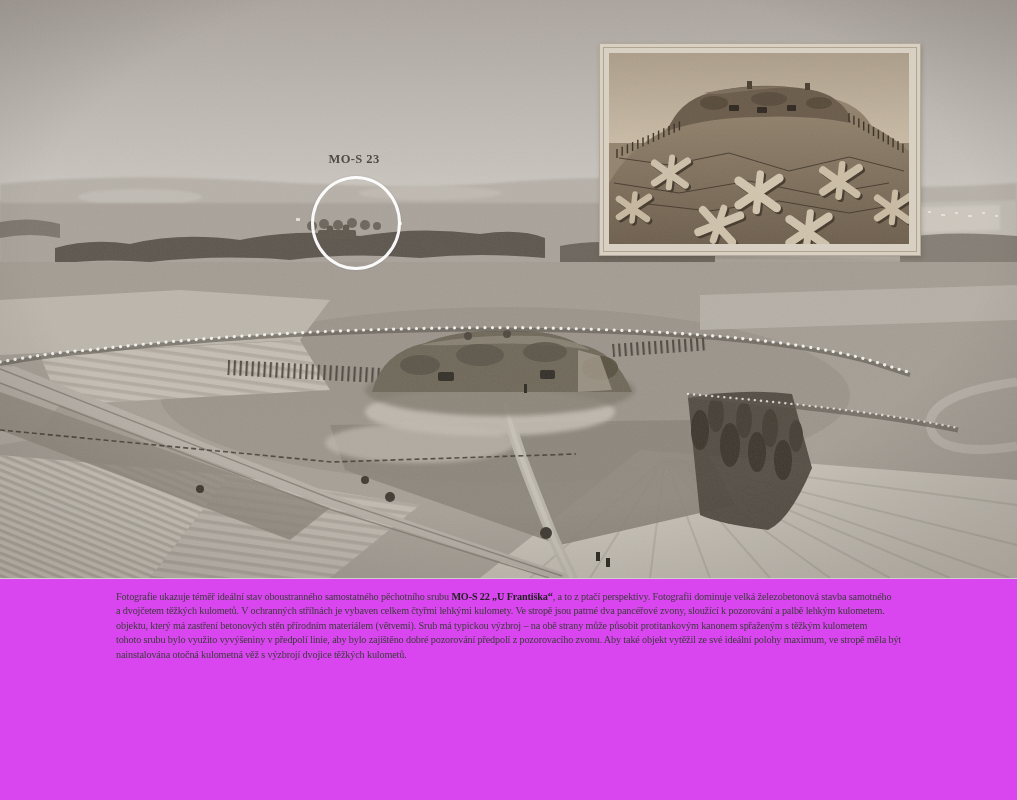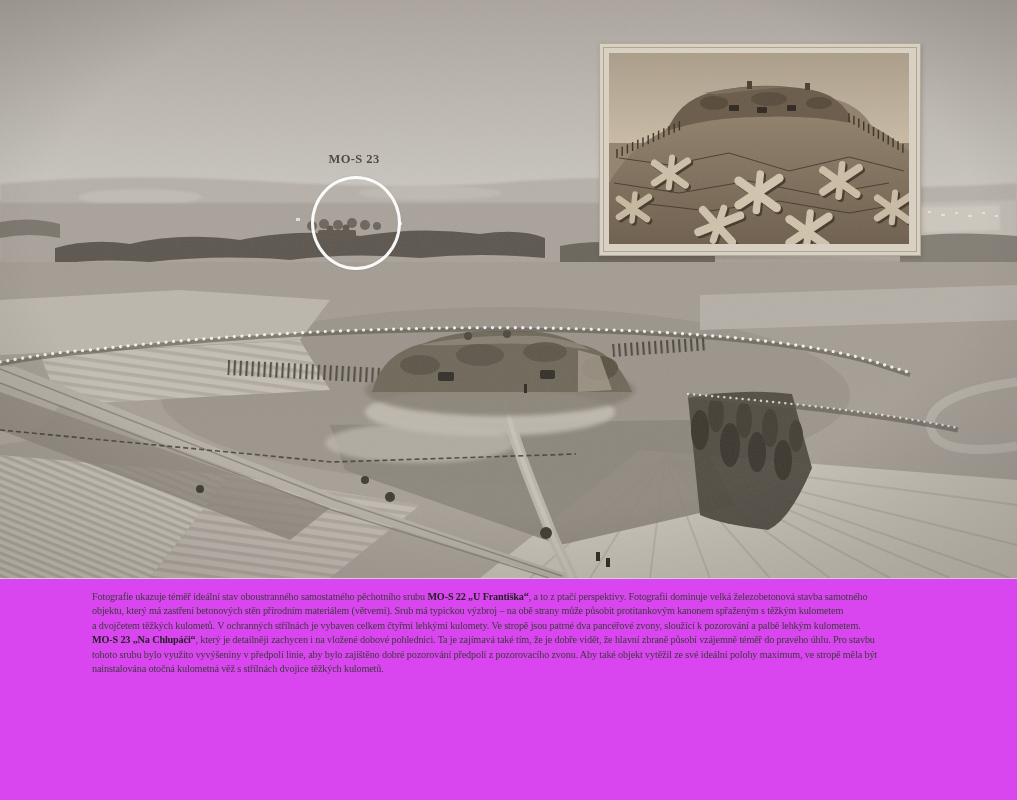--- a/index.html
+++ b/index.html
@@ -13,21 +13,21 @@
               box-shadow:0 0 2px rgba(0,0,0,.12);}
   .mos-label{position:absolute;left:300px;top:152px;width:108px;text-align:center;
              font-size:12.5px;letter-spacing:.4px;color:#3d362e;font-weight:bold;opacity:.85;}
   .inset{position:absolute;left:599px;top:43px;width:320px;height:211px;background:#d8d0c3;
          border:1px solid #b3aa9b;box-shadow:1px 2px 4px rgba(70,60,45,.25);}
   .inset-line{position:absolute;left:3px;top:3px;right:3px;bottom:3px;border:1px solid #b2a590;}
   .inset-photo{position:absolute;left:9px;top:9px;width:300px;height:191px;overflow:hidden;
                background:#93836e;}
   .caption{position:absolute;left:92px;top:590px;width:845px;color:#3b3b3b;
            font-size:10.2px;line-height:14.45px;letter-spacing:-0.15px;}
-  .cap-line{white-space:nowrap;}
+  .cap-line{white-space:nowrap;margin-left:24px;}
   .cap-line .b{font-weight:bold;color:#222222;}
 </style>
 </head>
 <body>
 
 <div class="page">
 
   <div class="photo">
     <svg width="1017" height="578" viewBox="0 0 1017 578">
       <defs>
@@ -297,20 +297,19 @@
           <use href="#hogGeom" transform="translate(202,180) scale(1.3)" style="color:#453a2c"></use>
           <use href="#hogGeom" transform="translate(200,178) scale(1.3)" style="color:#d0c3ac"></use>
         </g>
         <rect x="0" y="0" width="300" height="191" filter="url(#noise)" opacity=".8"></rect>
       </svg>
     </div>
   </div>
 
   <div class="caption">
       <div class="cap-line"><span>Fotografie ukazuje téměř ideální stav oboustranného samostatného pěchotního srubu </span><span class="b">MO-S 22 „U Františka“</span><span>, a to z ptačí perspektivy. Fotografii dominuje velká železobetonová stavba samotného</span></div>
+      <div class="cap-line"><span>a dvojčetem těžkých kulometů. V ochranných střílnách je vybaven celkem čtyřmi lehkými kulomety. Ve stropě jsou patrné dva pancéřové zvony, sloužící k pozorování a palbě lehkým kulometem.</span></div>
       <div class="cap-line"><span>objektu, který má zastření betonových stěn přírodním materiálem (větvemi). Srub má typickou výzbroj – na obě strany může působit protitankovým kanonem spřaženým s těžkým kulometem</span></div>
-      <div class="cap-line"><span>a dvojčetem těžkých kulometů. V ochranných střílnách je vybaven celkem čtyřmi lehkými kulomety. Ve stropě jsou patrné dva pancéřové zvony, sloužící k pozorování a palbě lehkým kulometem.</span></div>
-      <div class="cap-line"><span class="b">MO-S 23 „Na Chlupáči“</span><span>, který je detailněji zachycen i na vložené dobové pohlednici. Ta je zajímavá také tím, že je dobře vidět, že hlavní zbraně působí vzájemně téměř do pravého úhlu. Pro stavbu</span></div>
       <div class="cap-line"><span>tohoto srubu bylo využito vyvýšeniny v předpolí linie, aby bylo zajištěno dobré pozorování předpolí z pozorovacího zvonu. Aby také objekt vytěžil ze své ideální polohy maximum, ve stropě měla být</span></div>
-      <div class="cap-line"><span>nainstalována otočná kulometná věž s střílnách dvojice těžkých kulometů.</span></div>
+      <div class="cap-line"><span>nainstalována otočná kulometná věž s výzbrojí dvojice těžkých kulometů.</span></div>
     </div>
 
 </div>
 
 </body></html>

